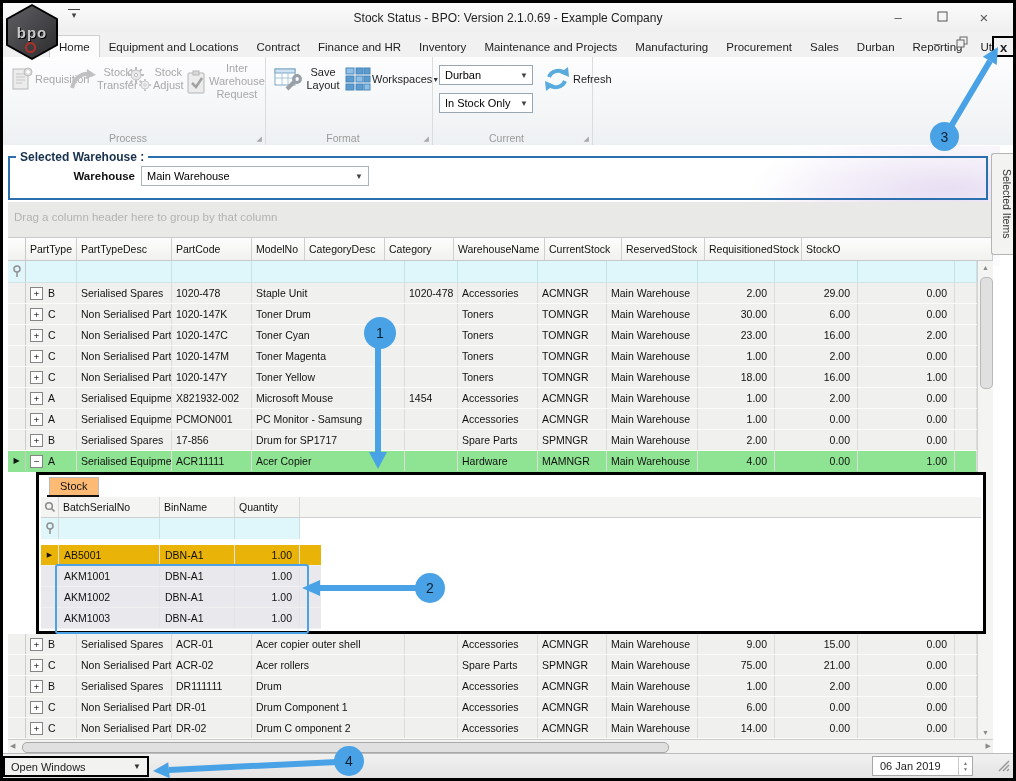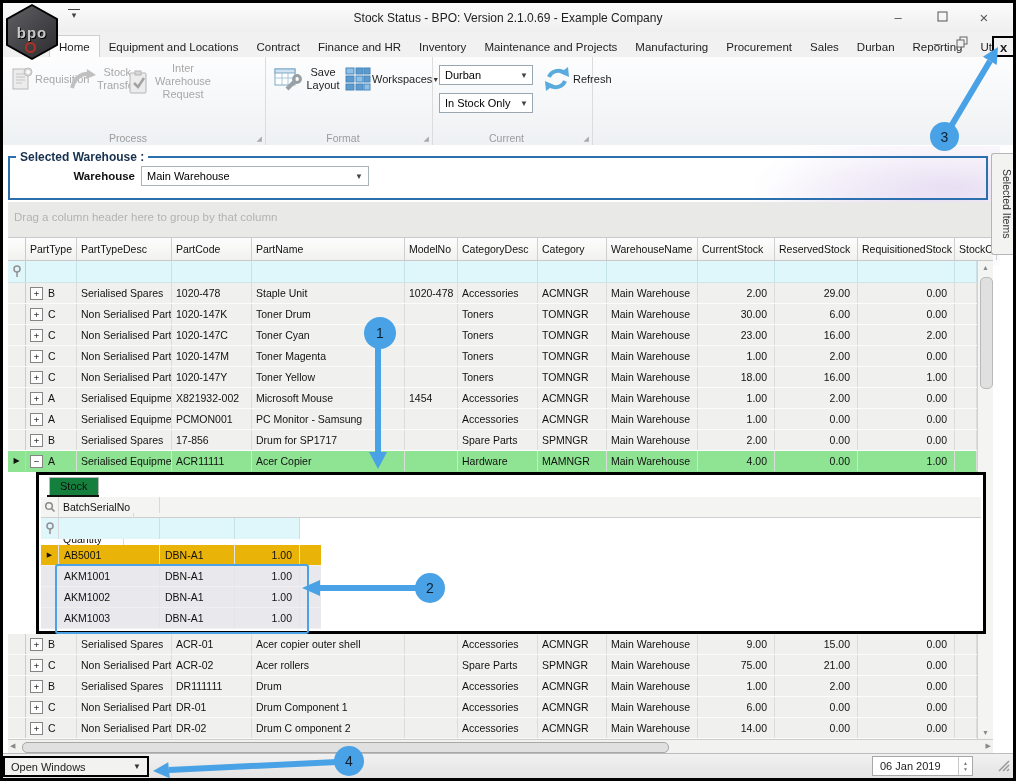--- a/index.html
+++ b/index.html
@@ -77,26 +77,26 @@
   .rc.num{text-align:right;padding-right:7px;}
   .rc.ind{width:18px;padding:0;text-align:center;font-size:8px;color:#111;border-right:1px solid #cccccb;}
   .w-t{width:51px;}.w-d{width:95px;}.w-code{width:80px;}.w-name{width:153px;}.w-model{width:53px;}
   .w-cdesc{width:80px;}.w-cat{width:69px;}.w-wh{width:91px;}.w-cur{width:77px;}.w-res{width:83px;}
   .w-req{width:97px;}.w-so{flex:1;width:auto;}
   .expbox{display:inline-block;width:11px;height:11px;border:1px solid #858585;background:#fdfdfd;
           font:9px/10px "DejaVu Sans Mono",monospace;text-align:center;margin-right:5px;color:#333;vertical-align:1px;}
 
   
   .detailbox{position:absolute;left:36px;top:472px;width:950px;height:162px;border:3px solid #000;background:#fff;box-sizing:border-box;z-index:5;}
-  .dtab{position:absolute;top:2px;left:10px;padding:2px 10px 3px;font-size:11px;color:#111;background:#15803d;border:1px solid #bbb;border-bottom:none;}
+  .dtab{position:absolute;top:2px;left:10px;padding:2px 10px 3px;font-size:11px;color:#111;background:#fdba74;border:1px solid #bbb;border-bottom:none;}
   .dtabline{position:absolute;top:20px;left:8px;width:52px;height:2px;background:#111;}
   .dhead{position:absolute;top:22px;left:2px;right:2px;height:21px;display:flex;background:#f4f4f2;border-bottom:1px solid #cfcfcf;box-sizing:border-box;}
   .dh{font-size:10.5px;color:#111;padding:4px 3px 0 4px;border-right:1px solid #d9d9d9;box-sizing:border-box;white-space:nowrap;flex:none;}
   .dind{width:18px;flex:none;display:flex;align-items:center;justify-content:center;border-right:1px solid #d9d9d9;box-sizing:border-box;}
-  .dcols{display:flex;flex-direction:column;}
+  .dcols{display:flex;}
   .dcols>.cw0{width:101px;}.dcols>.cw1{width:75px;}.dcols>.cw2{width:65px;}
   .dfilter{position:absolute;top:43px;left:2px;height:21px;display:flex;background:#fff;}
   .dfc{background:#dff6fb;border-right:1px solid #c5e2e8;box-sizing:border-box;flex:none;height:21px;}
   .dfilter .dind{background:#dff6fb;}
   .drows{position:absolute;top:70px;left:2px;width:280px;}
   .drow{display:flex;height:21px;background:#eab308;border-bottom:1px solid #f0f0f0;box-sizing:border-box;}
   .drow.boxed{background:#e9e9ed;}
   .drc{font-size:10.5px;color:#111;line-height:20px;padding:0 3px 0 5px;border-right:1px solid #e4e4e4;box-sizing:border-box;white-space:nowrap;flex:none;}
   .drc.num{text-align:right;padding-right:7px;}
   .drc.dind{padding:0;font-size:7px;}
@@ -193,20 +193,41 @@
         <span>Requisition</span>
       </div>
       <div class="rbtn dis">
         <span class="ic">
           <svg width="30" height="28">
               <path d="M5 23 C8 11 17 7 23 10" fill="none" stroke="#c0c0c0" stroke-width="4"></path>
               <path d="M20 4 L29 10 L19 14 Z" fill="#c0c0c0"></path>
             </svg>
         </span>
         <span>Stock Transfer</span>
+      </div>
+      <div class="rbtn dis">
+        <span class="ic">
+          <svg width="28" height="28">
+            <g stroke="#bdbdbd" fill="#e9e9e9">
+                <circle cx="11" cy="10" r="5"></circle>
+                <circle cx="11" cy="10" r="1.6" fill="#fff"></circle>
+            <g stroke-width="2">
+                  <path d="M11 2v3M11 15v3M3 10h3M16 10h3M5.3 4.3l2 2M14.7 15.7l2 2M16.7 4.3l-2 2M7.3 15.7l-2 2"></path>
+                </g>
+              </g>
+            <g stroke="#c9c9c9" fill="#efefef">
+                <circle cx="20" cy="20" r="4"></circle>
+                <circle cx="20" cy="20" r="1.2" fill="#fff"></circle>
+            <g stroke-width="2">
+                  <path d="M20 14v2M20 24v2M14 20h2M24 20h2"></path>
+                </g>
+              </g>
+          </svg>
+        </span>
+        <span>Stock Adjust</span>
       </div>
       <div class="rbtn dis wide">
         <span class="ic">
           <svg width="26" height="28">
               <rect x="5" y="5" width="16" height="20" rx="1" fill="#ececec" stroke="#b5b5b5"></rect>
               <rect x="10" y="3" width="6" height="4" fill="#d8d8d8" stroke="#b5b5b5"></rect>
               <path d="M9 15 l4 4 l6 -9" stroke="#a2a2a2" stroke-width="2.5" fill="none"></path>
             </svg>
         </span>
         <span>Inter Warehouse Request</span>
@@ -296,21 +317,20 @@
 
   <div class="groupby">Drag a column header here to group by that column</div>
 
   <div class="gridhead">
     <span class="indc"></span>
     <div class="gcols ghcols">
 
     <span class="gh cw0">PartType</span>
         <span class="gh cw1">PartTypeDesc</span>
         <span class="gh cw2">PartCode</span>
-        <span class="gh cw3">PartName</span>
         <span class="gh cw4">ModelNo</span>
         <span class="gh cw5">CategoryDesc</span>
         <span class="gh cw6">Category</span>
         <span class="gh cw7">WarehouseName</span>
         <span class="gh cw8">CurrentStock</span>
         <span class="gh cw9">ReservedStock</span>
         <span class="gh cw10">RequisitionedStock</span>
         <span class="gh cw11">StockO</span>
       </div>
   </div>

